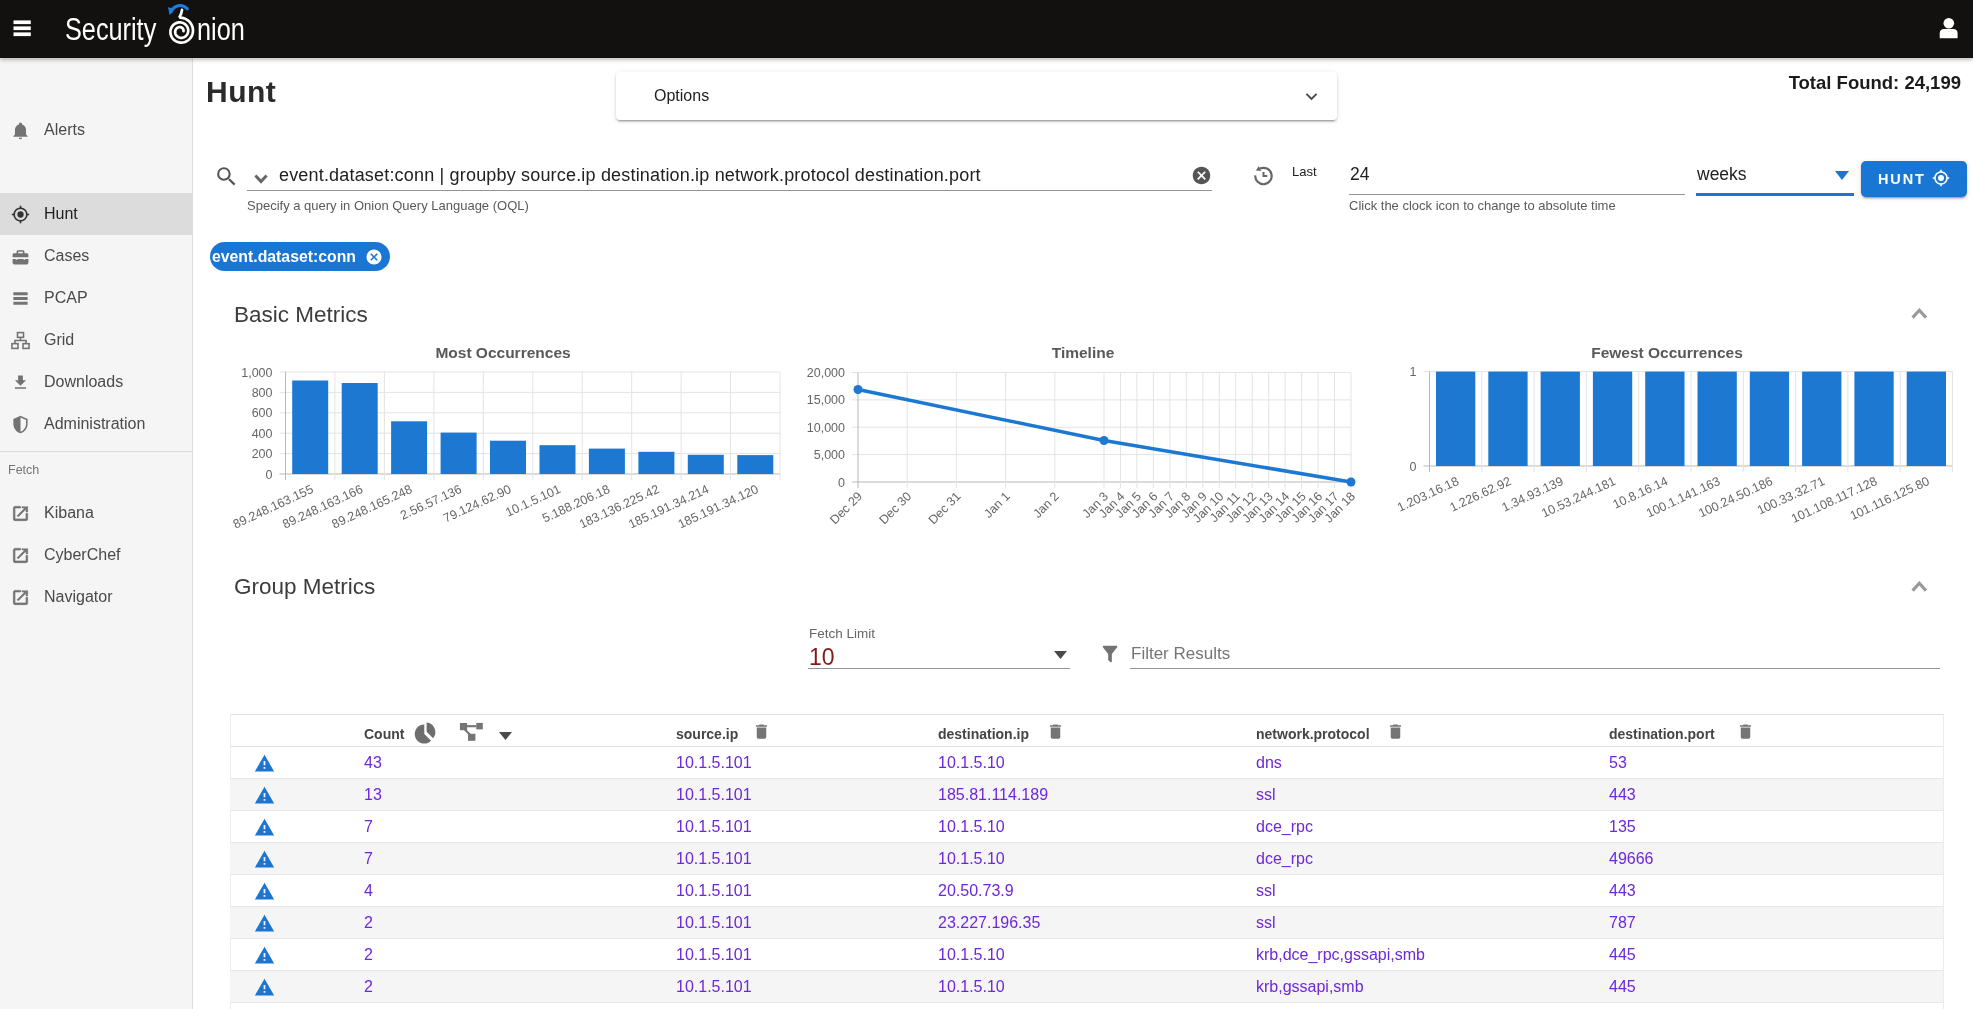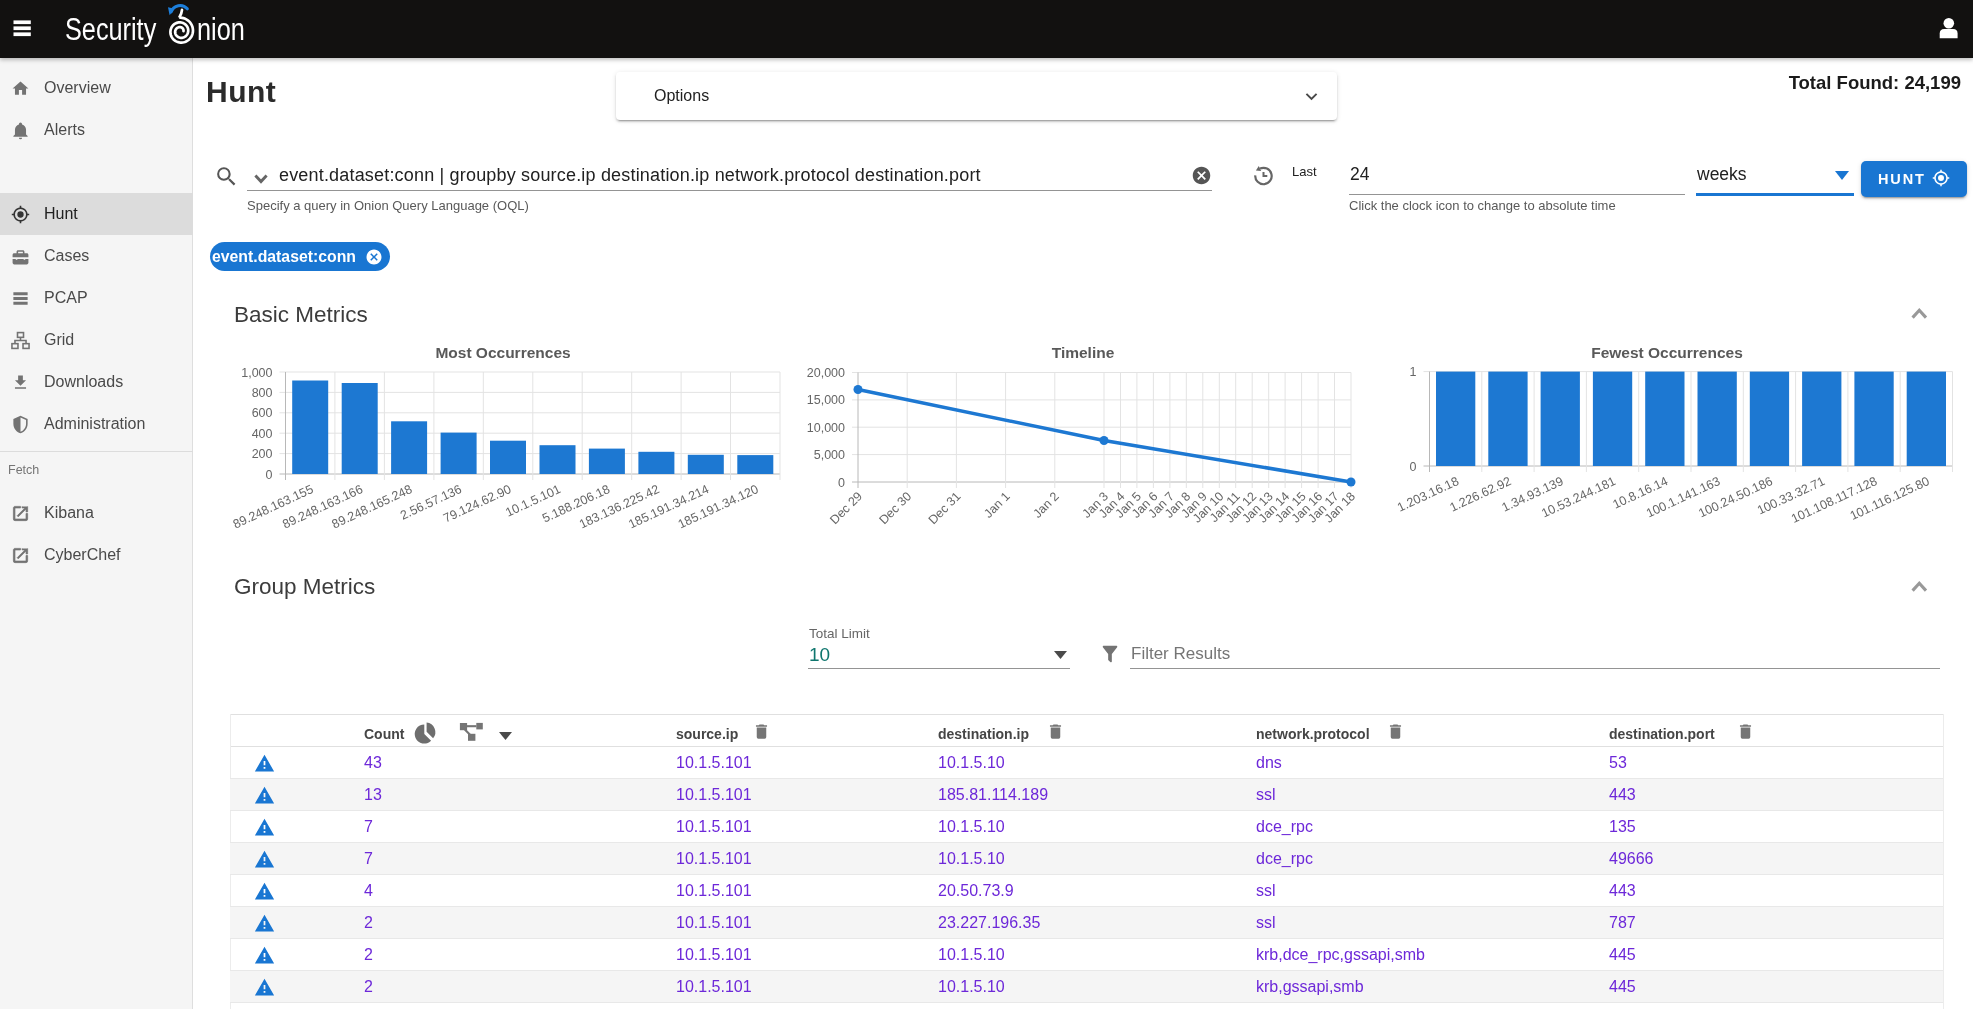--- a/index.html
+++ b/index.html
@@ -38,21 +38,21 @@
 
 
 #chip { position:absolute; left:210px; top:242px; width:180px; height:29px; background:#1976d2; border-radius:15px; }
 #chip .t { position:absolute; left:2px; top:0; line-height:29px; color:#fff; font-size:15.8px;font-weight:bold; }
 
 
 .sectionTitle { position:absolute; font-size:22.5px; color:#3c3c3c; }
 
 
 #fetchLbl { position:absolute; left:809px; top:626px; font-size:13.5px; color:#666; }
-#fetchVal { position:absolute; left:809px; top:644px; font-size:19px; color:#0f766e; }
+#fetchVal { position:absolute; left:809px; top:644px; font-size:23px; color:#7f1d1d; }
 #filterPh { position:absolute; left:1131px; top:644px; font-size:17px; color:#757575; }
 
 
 .th { position:absolute; font-size:14px; font-weight:bold; color:#454545; top:726px; }
 .row { position:absolute; left:230px; width:1713px; height:32px; }
 .row.alt { background:#f5f5f5; }
 .cell { position:absolute; top:0; line-height:32px; font-size:16px; color:#6d28d9; }
 </style>
 </head>
 <body>
@@ -72,26 +72,20 @@
       <path fill="none" stroke="#1d7fdb" stroke-width="3.1" stroke-linecap="round" d="M 13.2 11.8 C 15.4 5.2 24.4 3.2 29.3 8.8"></path>
       <path fill="#1d7fdb" d="M 10.0 7.2 L 16.6 8.8 L 11.6 15.2 Z"></path>
     </svg>
     <svg class="abs" style="left:1938px;top:16px" width="22" height="24" viewBox="0 0 22 24">
         <circle cx="10.8" cy="7.3" r="5.3" fill="#fff"></circle>
         <path fill="#fff" d="M 1.7 22.2 L 1.7 17.5 Q 1.7 12.9 6.2 12.9 L 15.1 12.9 Q 19.6 12.9 19.6 17.5 L 19.6 22.2 Z"></path>
       </svg>
   </div>
 
   <div id="sidebar">
-    <div class="nav-item" style="top:9px">
-      <svg class="ic" viewBox="0 0 24 24">
-          <path fill="#737373" d="M10,20V14H14V20H19V12H22L12,3L2,12H5V20H10Z"></path>
-        </svg>
-      <div class="lb">Overview</div>
-    </div>
     <div class="nav-item" style="top:51px">
       <svg class="ic" viewBox="0 0 24 24">
           <path fill="#737373" d="M21,19V20H3V19L5,17V11C5,7.9 7.03,5.17 10,4.29C10,4.19 10,4.1 10,4A2,2 0 0,1 12,2A2,2 0 0,1 14,4C14,4.1 14,4.19 14,4.29C16.97,5.17 19,7.9 19,11V17L21,19M14,21A2,2 0 0,1 12,23A2,2 0 0,1 10,21"></path>
         </svg>
       <div class="lb">Alerts</div>
     </div>
     <div class="nav-item active" style="top:135px">
       <svg class="ic" viewBox="0 0 24 24">
           <path fill="#333" d="M12,8A4,4 0 0,1 16,12A4,4 0 0,1 12,16A4,4 0 0,1 8,12A4,4 0 0,1 12,8M3.05,13H1V11H3.05C3.5,6.83 6.83,3.5 11,3.05V1H13V3.05C17.17,3.5 20.5,6.83 20.95,11H23V13H20.95C20.5,17.17 17.17,20.5 13,20.95V23H11V20.95C6.83,20.5 3.5,17.17 3.05,13M12,5A7,7 0 0,0 5,12A7,7 0 0,0 12,19A7,7 0 0,0 19,12A7,7 0 0,0 12,5Z"></path>
         </svg>
@@ -138,20 +132,26 @@
       <svg class="ic" viewBox="0 0 24 24">
           <path fill="#737373" stroke="#737373" stroke-width="0.9" d="M14,3V5H17.59L7.76,14.83L9.17,16.24L19,6.41V10H21V3M19,19H5V5H12V3H5C3.89,3 3,3.9 3,5V19A2,2 0 0,0 5,21H19A2,2 0 0,0 21,19V12H19V19Z"></path>
         </svg>
       <div class="lb">Kibana</div>
     </div>
     <div class="nav-item" style="top:476px">
       <svg class="ic" viewBox="0 0 24 24">
           <path fill="#737373" stroke="#737373" stroke-width="0.9" d="M14,3V5H17.59L7.76,14.83L9.17,16.24L19,6.41V10H21V3M19,19H5V5H12V3H5C3.89,3 3,3.9 3,5V19A2,2 0 0,0 5,21H19A2,2 0 0,0 21,19V12H19V19Z"></path>
         </svg>
       <div class="lb">CyberChef</div>
+    </div>
+    <div class="nav-item" style="top:518px">
+      <svg class="ic" viewBox="0 0 24 24">
+          <path fill="#737373" stroke="#737373" stroke-width="0.9" d="M14,3V5H17.59L7.76,14.83L9.17,16.24L19,6.41V10H21V3M19,19H5V5H12V3H5C3.89,3 3,3.9 3,5V19A2,2 0 0,0 5,21H19A2,2 0 0,0 21,19V12H19V19Z"></path>
+        </svg>
+      <div class="lb">Navigator</div>
     </div>
   </div>
 
   <div id="huntTitle">Hunt</div>
   <div id="optionsCard">
     <div class="txt">Options</div>
     <svg class="abs" style="left:684px;top:13px" width="23" height="23" viewBox="0 0 24 24">
         <path fill="#4a4a4a" d="M7.41,8.58L12,13.17L16.59,8.58L18,10L12,16L6,10L7.41,8.58Z"></path>
       </svg>
   </div>
@@ -341,21 +341,21 @@
     <text x="1825.8" y="484.0" font-size="12.5" fill="#666666" text-anchor="end" transform="rotate(-25 1825.8 484.0)">100.33.32.71</text>
     <text x="1878.0" y="484.0" font-size="12.5" fill="#666666" text-anchor="end" transform="rotate(-25 1878.0 484.0)">101.108.117.128</text>
     <text x="1930.3" y="484.0" font-size="12.5" fill="#666666" text-anchor="end" transform="rotate(-25 1930.3 484.0)">101.116.125.80</text>
   </svg>
 
   <div class="sectionTitle" style="left:234px;top:574px;">Group Metrics</div>
   <svg class="abs" style="left:1908px;top:578px" width="23" height="19" viewBox="0 0 23 19">
       <path fill="none" stroke="#999" stroke-width="3.1" d="M 4.6 12.6 L 11.3 5.2 L 18 12.6"></path>
     </svg>
 
-  <div id="fetchLbl">Total Limit</div>
+  <div id="fetchLbl">Fetch Limit</div>
   <div id="fetchVal">10</div>
   <svg class="abs" style="left:1054px;top:651px" width="13" height="8" viewBox="0 0 13 8">
       <polygon fill="#4a4a4a" points="0,0 13,0 6.5,8"></polygon>
     </svg>
   <div class="underline" style="left:808px;top:668px;width:262px;"></div>
   <svg class="abs" style="left:1099px;top:643px" width="22" height="22" viewBox="0 0 24 24">
       <path fill="#737373" d="M14,12V19.88C14.04,20.18 13.94,20.5 13.71,20.71C13.32,21.1 12.69,21.1 12.3,20.71L10.29,18.7C10.06,18.47 9.96,18.16 10,17.87V12H9.97L4.21,4.62C3.87,4.19 3.95,3.56 4.38,3.22C4.57,3.08 4.78,3 5,3V3H19V3C19.22,3 19.43,3.08 19.62,3.22C20.05,3.56 20.13,4.19 19.79,4.62L14.03,12H14Z"></path>
     </svg>
   <div id="filterPh">Filter Results</div>
   <div class="underline" style="left:1130px;top:668px;width:810px;"></div>

